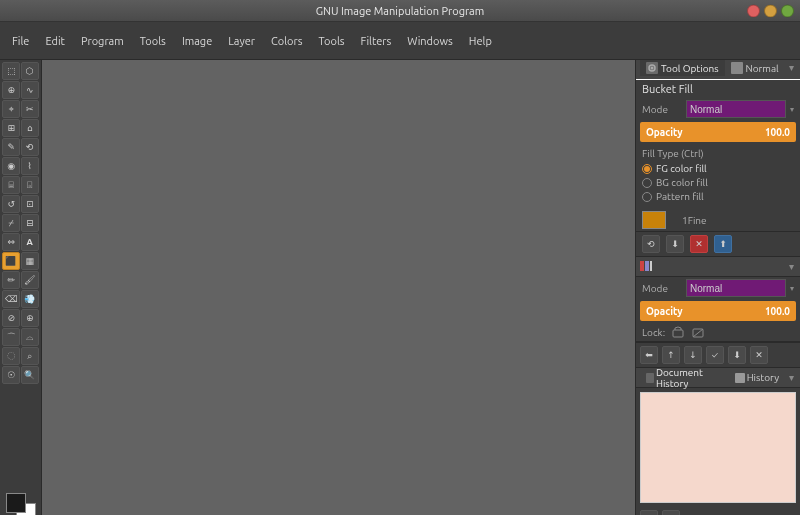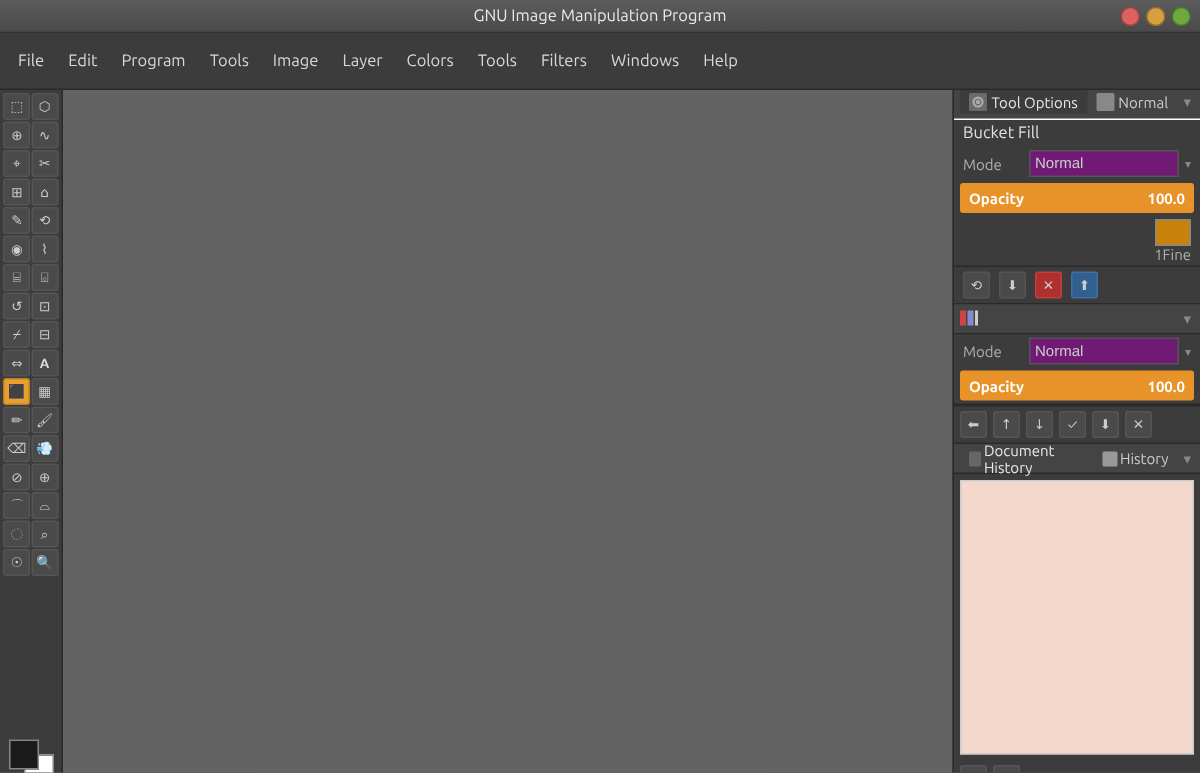--- a/index.html
+++ b/index.html
@@ -286,24 +286,23 @@
     }
     .radio-label {
       font-size: 10px;
       color: #b8b8b8;
     }
     .radio-label.active { color: #e0e0e0; }
 
     
     .texture-row {
       display: flex;
-      align-items: flex-end;
+      align-items: center;
       padding: 2px 6px;
-      gap: 0;
-      flex-direction: column;
+      gap: 16px;
     }
     .texture-preview {
       width: 24px;
       height: 18px;
       background: #c8820a;
       border: 1px solid #888;
     }
     .texture-name {
       font-size: 10px;
       color: #b0b0b0;
@@ -602,20 +601,37 @@
           <option>Normal</option>
         </select>
         <span style="font-size:8px;color:#888;">▾</span>
       </div>
 
       <div class="opacity-bar">
         <span class="opacity-label">Opacity</span>
         <span class="opacity-value">100.0</span>
       </div>
 
+      <div class="fill-type-section">
+        <div class="fill-type-title">Fill Type  (Ctrl)</div>
+        <div class="radio-option">
+          <div class="radio-circle selected">
+            <div class="radio-dot"></div>
+          </div>
+          <span class="radio-label active">FG color fill</span>
+        </div>
+        <div class="radio-option">
+          <div class="radio-circle"></div>
+          <span class="radio-label">BG color fill</span>
+        </div>
+        <div class="radio-option">
+          <div class="radio-circle"></div>
+          <span class="radio-label">Pattern fill</span>
+        </div>
+      </div>
 
       <div class="texture-row">
         <div class="texture-preview"></div>
         <span class="texture-name">1Fine</span>
       </div>
 
       <div class="tool-icon-row">
         <div class="small-tool-icon">⟲</div>
         <div class="small-tool-icon">⬇</div>
         <div class="small-tool-icon danger">✕</div>
@@ -640,20 +656,35 @@
           <option>Normal</option>
         </select>
         <span style="font-size:8px;color:#888;">▾</span>
       </div>
 
       <div class="layers-opacity-bar">
         <span class="opacity-label">Opacity</span>
         <span class="opacity-value">100.0</span>
       </div>
 
+      <div class="lock-row">
+        <span class="lock-label">Lock:</span>
+        <div class="lock-icon-small">
+          <svg width="12" height="12">
+            <rect x="1" y="4" width="10" height="7" rx="1" fill="none" stroke="#888" stroke-width="1"></rect>
+            <path d="M3 4 V2 Q6 0 9 2 V4" fill="none" stroke="#888" stroke-width="1"></path>
+          </svg>
+        </div>
+        <div class="lock-icon-small">
+          <svg width="12" height="12">
+            <rect x="1" y="3" width="10" height="8" rx="1" fill="none" stroke="#888" stroke-width="1"></rect>
+            <line x1="1" y1="11" x2="11" y2="3" stroke="#888" stroke-width="1"></line>
+          </svg>
+        </div>
+      </div>
     </div>
 
     <div id="bottom-panel-btns">
       <div class="bottom-panel-btn">⬅</div>
       <div class="bottom-panel-btn">↑</div>
       <div class="bottom-panel-btn">↓</div>
       <div class="bottom-panel-btn">✓</div>
       <div class="bottom-panel-btn">⬇</div>
       <div class="bottom-panel-btn">✕</div>
     </div>

